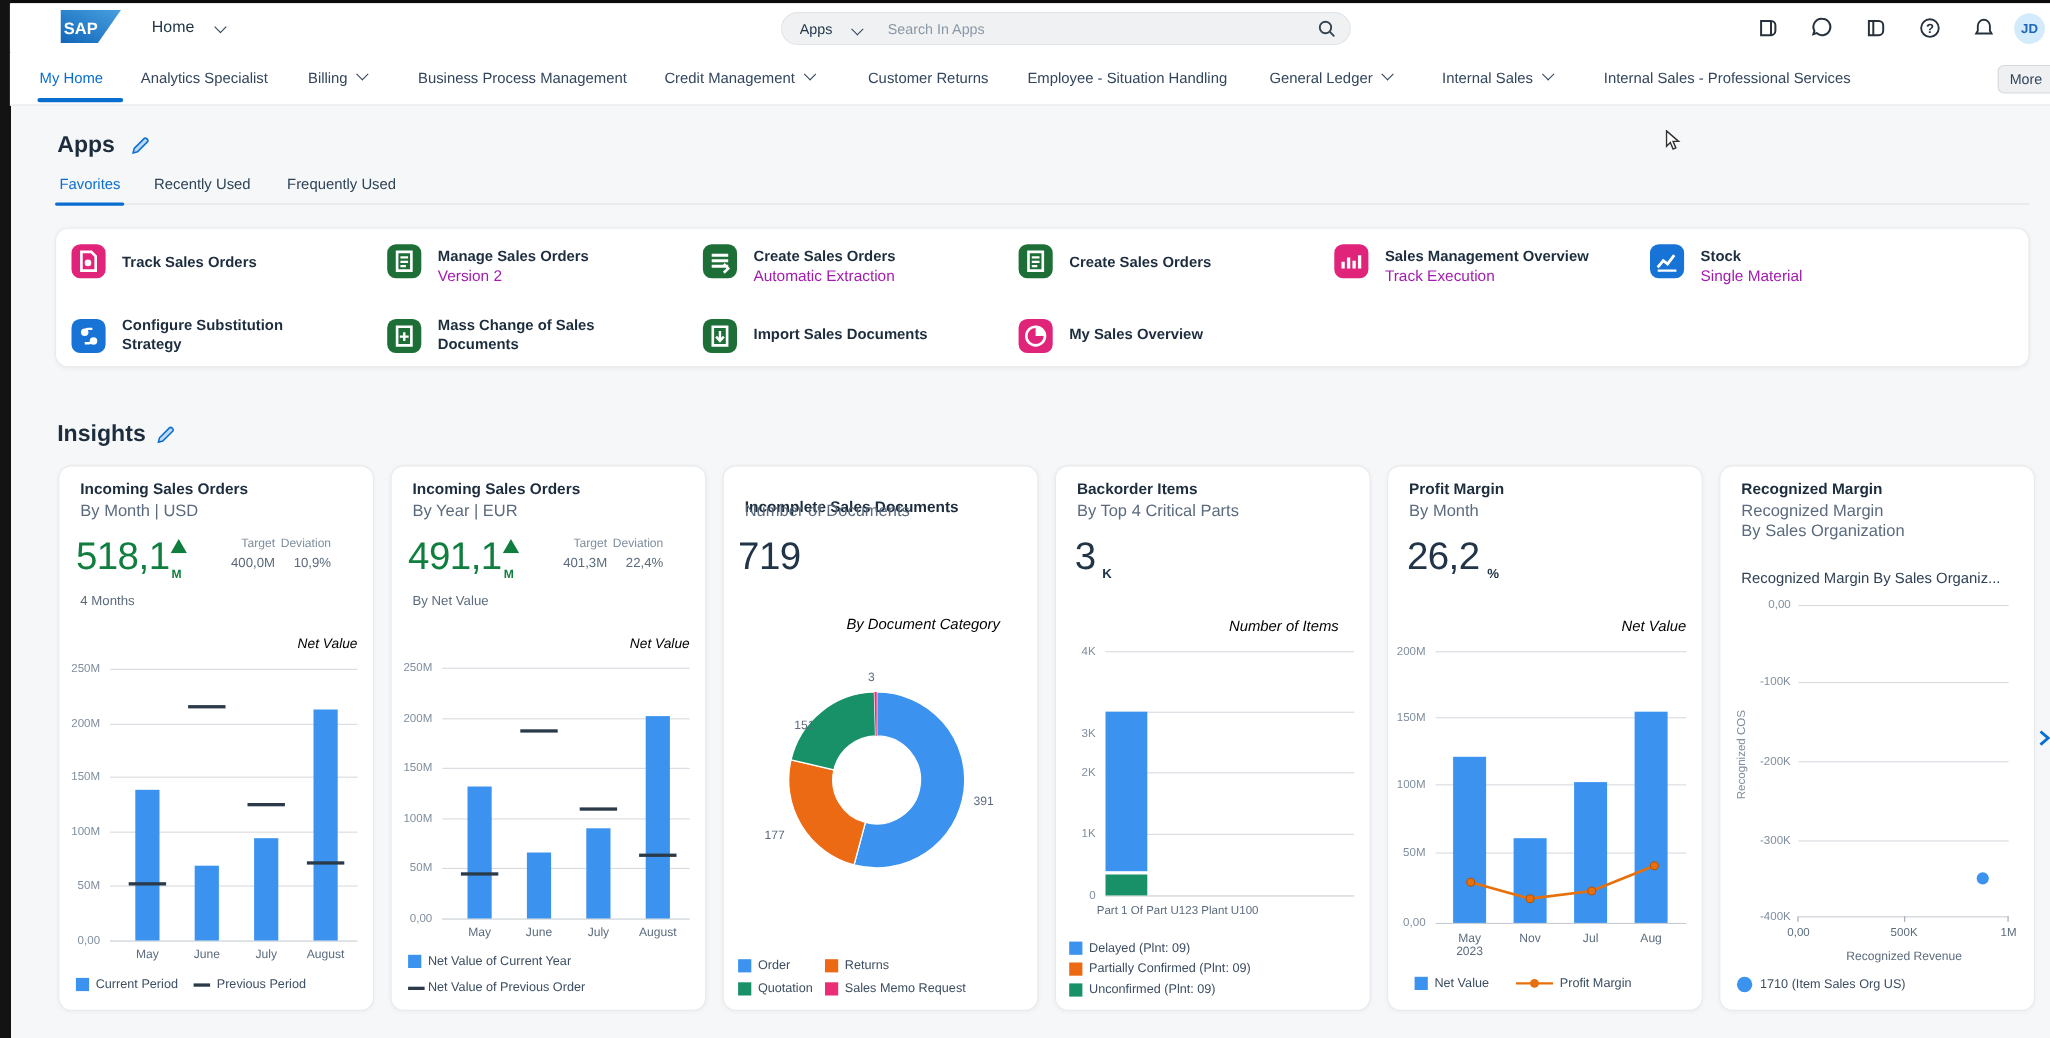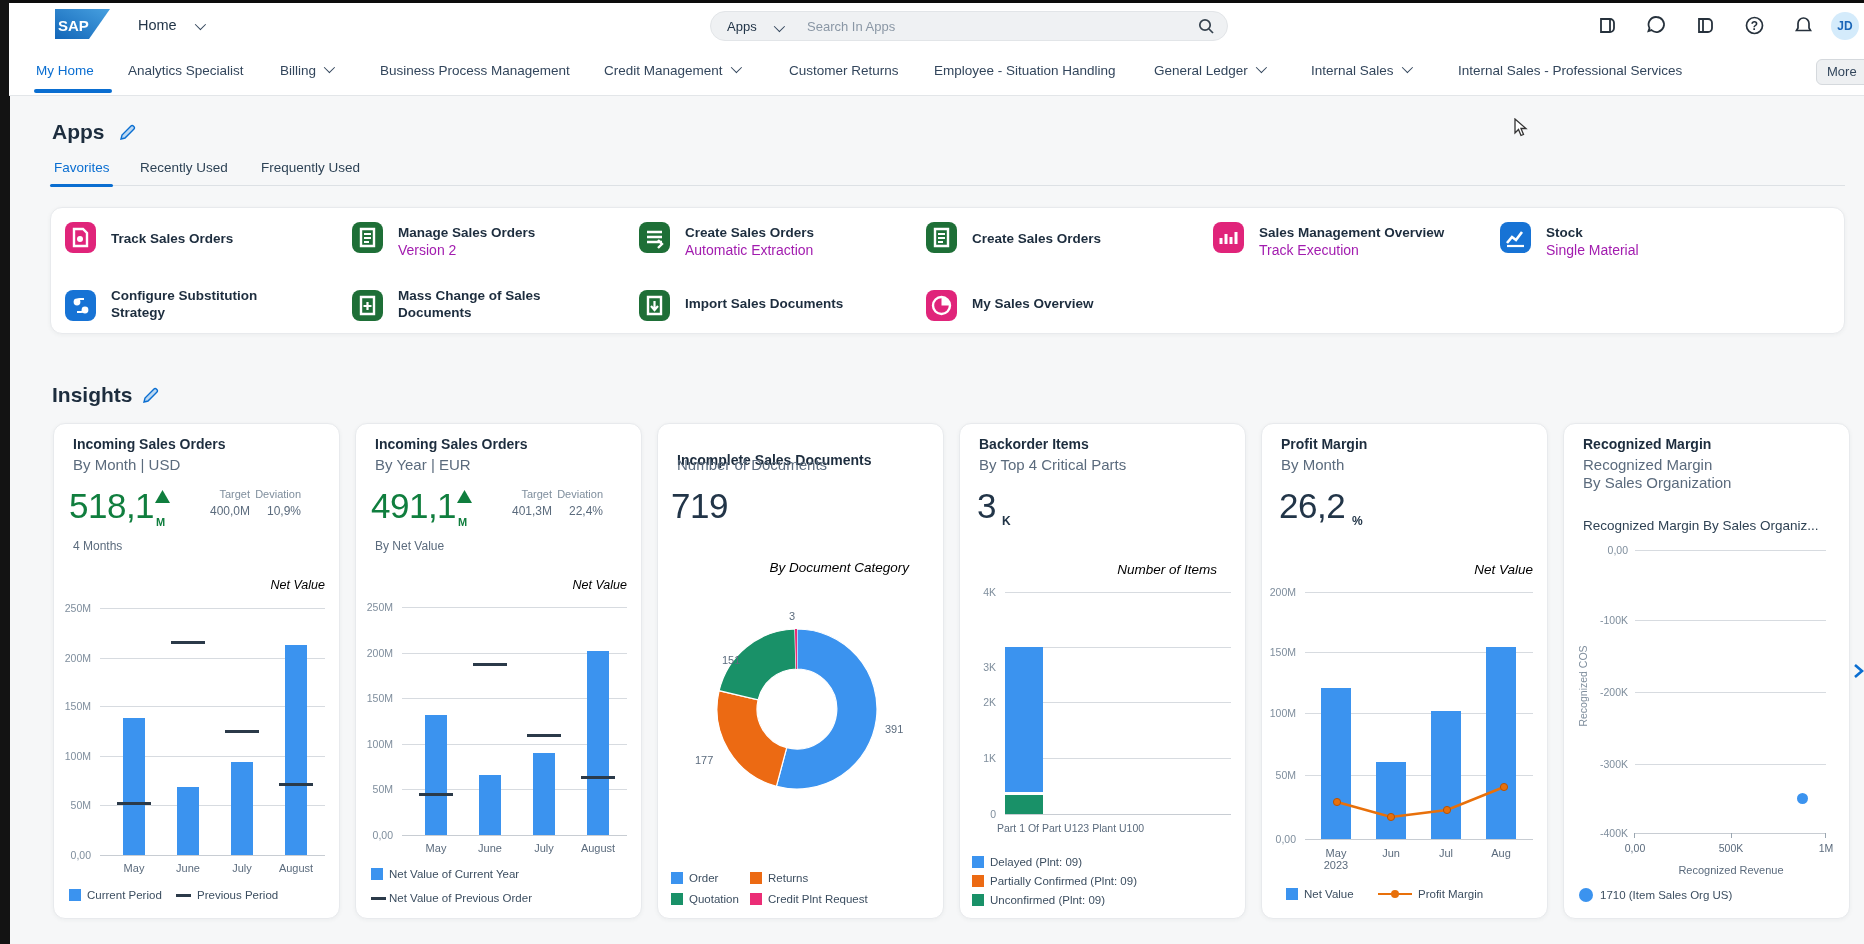--- a/index.html
+++ b/index.html
@@ -290,21 +290,21 @@
 <div class="abs xlab" style="left:722px; top:634px;margin-top:20px;">151</div>
 <div class="abs xlab" style="left:695px; top:754px;">177</div>
 <div class="abs xlab" style="left:885px; top:723px;">391</div>
 <div class="abs legsq" style="left:671px; top:872px; background:#3b93ef;"></div>
 <div class="abs legtx" style="left:689px; top:872px;">Order</div>
 <div class="abs legsq" style="left:750px; top:872px; background:#ec6a13;"></div>
 <div class="abs legtx" style="left:768px; top:872px;">Returns</div>
 <div class="abs legsq" style="left:671px; top:893px; background:#199168;"></div>
 <div class="abs legtx" style="left:689px; top:893px;">Quotation</div>
 <div class="abs legsq" style="left:750px; top:893px; background:#eb2d76;"></div>
-<div class="abs legtx" style="left:768px; top:893px;">Credit Plnt Request</div>
+<div class="abs legtx" style="left:768px; top:893px;">Sales Memo Request</div>
 
 <div class="abs ctitle" style="left:979px; top:436px;">Backorder Items</div>
 <div class="abs csub" style="left:979px; top:456px;">By Top 4 Critical Parts</div>
 <div class="abs bignum" style="left:977px; top:486px;">3</div>
 <div class="abs" style="left:1002px; top:514px; font-size:12px; font-weight:bold; color:#223548;">K</div>
 <div class="abs charttitle" style="left:992px; top:562px; width:225px; font-size:13.5px;">Number of Items</div>
 <div class="abs gridline" style="left:1005px; top:592px; width:226px;"></div>
 <div class="abs gridline" style="left:1005px; top:647px; width:226px;"></div>
 <div class="abs gridline" style="left:1005px; top:702px; width:226px;"></div>
 <div class="abs gridline" style="left:1005px; top:758px; width:226px;"></div>
@@ -344,21 +344,21 @@
 <div class="abs bar" style="left:1431px; top:711px; width:30px; height:128px;"></div>
 <div class="abs bar" style="left:1486px; top:647px; width:30px; height:192px;"></div>
 <svg class="abs" style="left:1305px; top:770px;" width="228" height="60" viewBox="0 0 228 60">
   <polyline points="32,32 86,47 142,40 199,17" fill="none" stroke="#e8700a" stroke-width="2.5"></polyline>
   <circle cx="32" cy="32" r="3.6" fill="#e8700a" stroke="#b65408" stroke-width="1"></circle>
   <circle cx="86" cy="47" r="3.6" fill="#e8700a" stroke="#b65408" stroke-width="1"></circle>
   <circle cx="142" cy="40" r="3.6" fill="#e8700a" stroke="#b65408" stroke-width="1"></circle>
   <circle cx="199" cy="17" r="3.6" fill="#e8700a" stroke="#b65408" stroke-width="1"></circle>
 </svg>
 <div class="abs xlab" style="left:1316px; top:847px; width:40px;">May<br>2023</div>
-<div class="abs xlab" style="left:1371px; top:847px; width:40px;">Jun</div>
+<div class="abs xlab" style="left:1371px; top:847px; width:40px;">Nov</div>
 <div class="abs xlab" style="left:1426px; top:847px; width:40px;">Jul</div>
 <div class="abs xlab" style="left:1481px; top:847px; width:40px;">Aug</div>
 <div class="abs legsq" style="left:1286px; top:888px; background:#3b93ef;"></div>
 <div class="abs legtx" style="left:1304px; top:888px;">Net Value</div>
 <svg class="abs" style="left:1378px; top:889px;" width="34" height="10" viewBox="0 0 34 10">
     <line x1="0" y1="5" x2="34" y2="5" stroke="#e8700a" stroke-width="2.2"></line>
     <circle cx="17" cy="5" r="4" fill="#e8700a"></circle>
   </svg>
 <div class="abs legtx" style="left:1418px; top:888px;">Profit Margin</div>
 

